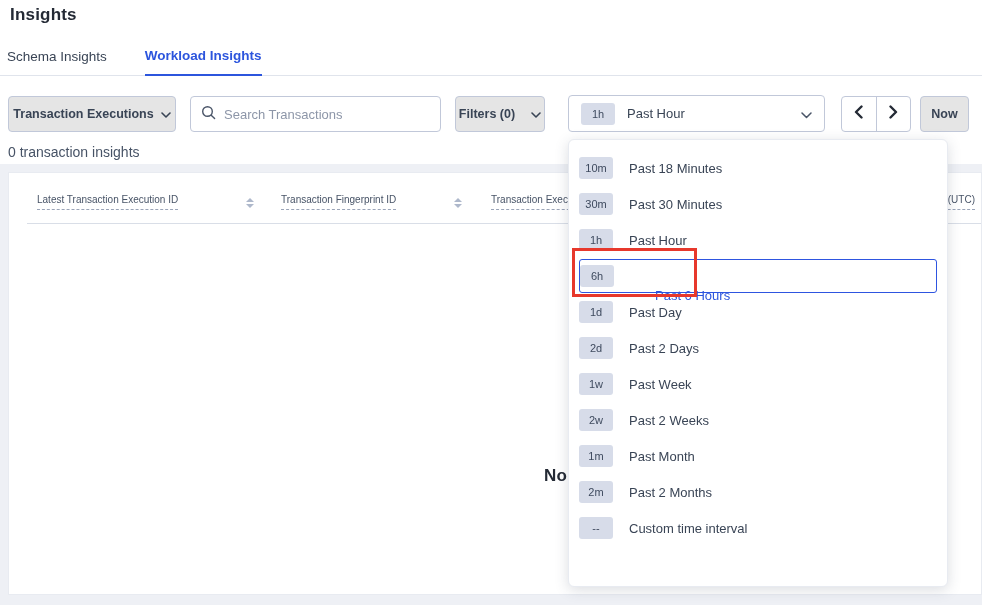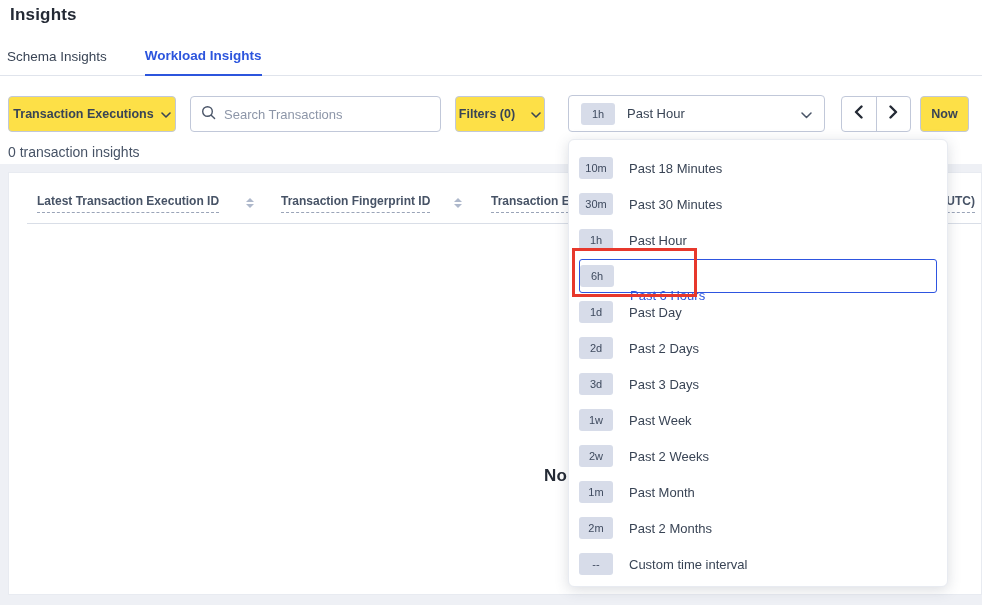--- a/index.html
+++ b/index.html
@@ -29,21 +29,21 @@
   .tab {
     font-size:13.5px; color:#394455; padding-bottom:11px; cursor:pointer;
   }
   .tab.active {
     color:#2c55dd; font-weight:bold;
     border-bottom:2px solid #2c55dd; margin-bottom:-1px;
   }
 
   
   .btn {
-    position:absolute; top:96px; height:36px; background:#fde047;
+    position:absolute; top:96px; height:36px; background:#e5e5e5;
     border:1px solid #c1c8d9; border-radius:4px;
     display:flex; align-items:center; justify-content:center;
     font-size:12.5px; font-weight:bold; color:#394455; gap:7px; cursor:pointer;
   }
   .btn-type   { left:8px;   width:168px; }
   .btn-filter { left:455px; width:90px;gap:16px;  }
   .btn-now    { left:920px; width:49px;  }
   .search-box {
     position:absolute; left:190px; top:96px; width:251px; height:36px;
     background:#fff; border:1px solid #c1c8d9; border-radius:4px;
@@ -81,21 +81,21 @@
   .summary {
     position:absolute; left:8px; top:144px; font-size:14px; color:#475366;
   }
 
   
   .card {
     position:absolute; left:8px; top:172px; width:974px; height:423px;
     background:#fff; border:1px solid #e8ebf1; z-index:1;
   }
   .col-head {
-    position:absolute; top:21px; font-size:12px; font-weight:bold;
+    position:absolute; top:21px; font-size:10px; font-weight:normal;
     color:#475366; white-space:nowrap; cursor:pointer;
   }
   .col-head .lbl {
     border-bottom:1px dashed #9aa4b8; padding-bottom:4px; display:inline-block;
   }
   .col-1 { left:28px; }
   .col-2 { left:272px; }
   .col-3 { left:482px; }
   .col-4 { right:6px; }
   .sort-icon {
@@ -126,21 +126,21 @@
     background:#fff; border:1px solid #e8ebf1; border-radius:6px;
     box-shadow:0 3px 14px rgba(55,65,90,.18);
     padding-top:10px; z-index:50;
   }
   .dd-item {
     height:36px; display:flex; align-items:center; padding-left:10px; cursor:pointer;
   }
   .dd-item .dd-label { margin-left:16px; font-size:13px; color:#394455; }
   .dd-item.selected {
     height:34px; margin:1px 10px; padding-left:0;
-    border:1px solid #2e55e0; border-radius:3px;
+    border:1px solid #2e55e0; border-radius:3px;gap:25px;
   }
   .dd-item.selected .dd-label { color:#2c55dd;margin-top:39px; }
 
   
   .annotation {
     position:absolute; left:572px; top:248px; width:125px; height:49px;
     border:3px solid #e7382c; z-index:60; pointer-events:none;
   }
 </style>
 </head>
@@ -259,24 +259,20 @@
     </div>
     <div class="dd-item">
       <span class="badge">1d</span>
       <span class="dd-label">Past Day</span>
     </div>
     <div class="dd-item">
       <span class="badge">2d</span>
       <span class="dd-label">Past 2 Days</span>
     </div>
     <div class="dd-item">
-      <span class="badge">3d</span>
-      <span class="dd-label">Past 3 Days</span>
-    </div>
-    <div class="dd-item">
       <span class="badge">1w</span>
       <span class="dd-label">Past Week</span>
     </div>
     <div class="dd-item">
       <span class="badge">2w</span>
       <span class="dd-label">Past 2 Weeks</span>
     </div>
     <div class="dd-item">
       <span class="badge">1m</span>
       <span class="dd-label">Past Month</span>

